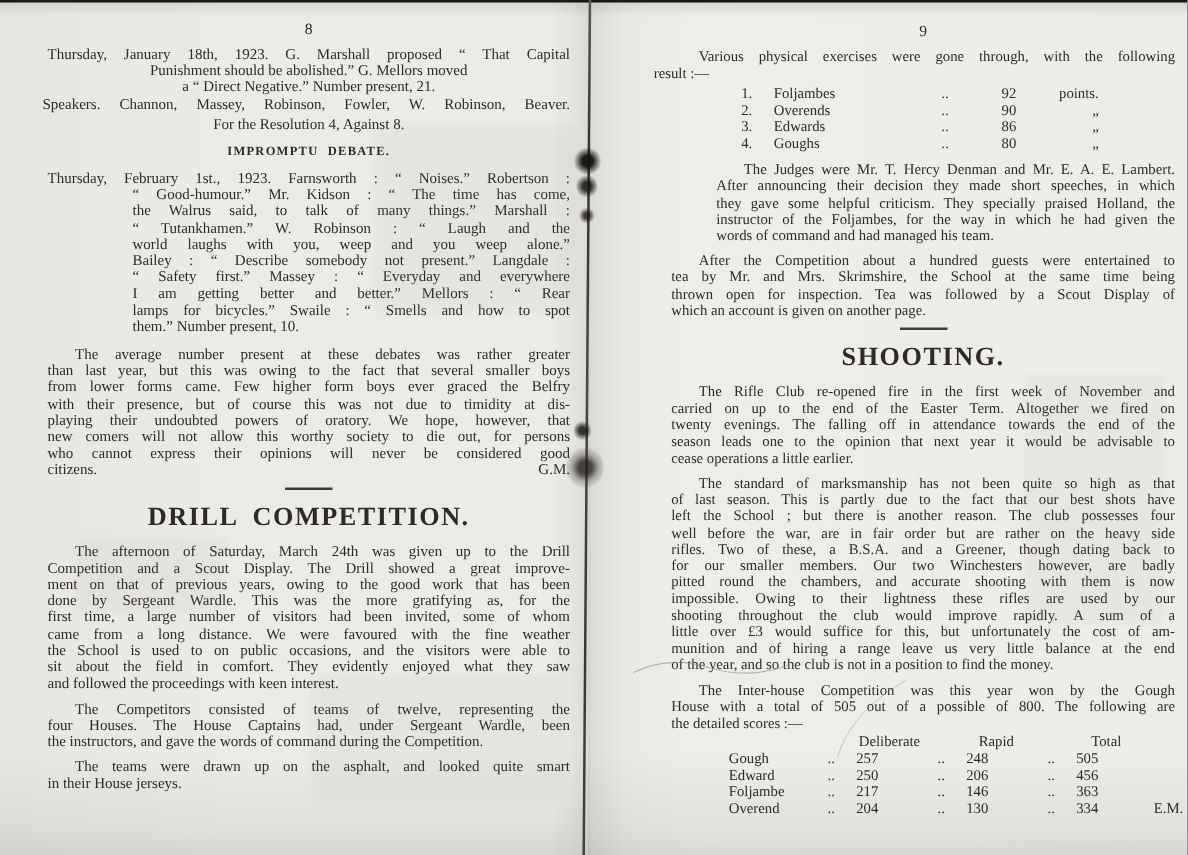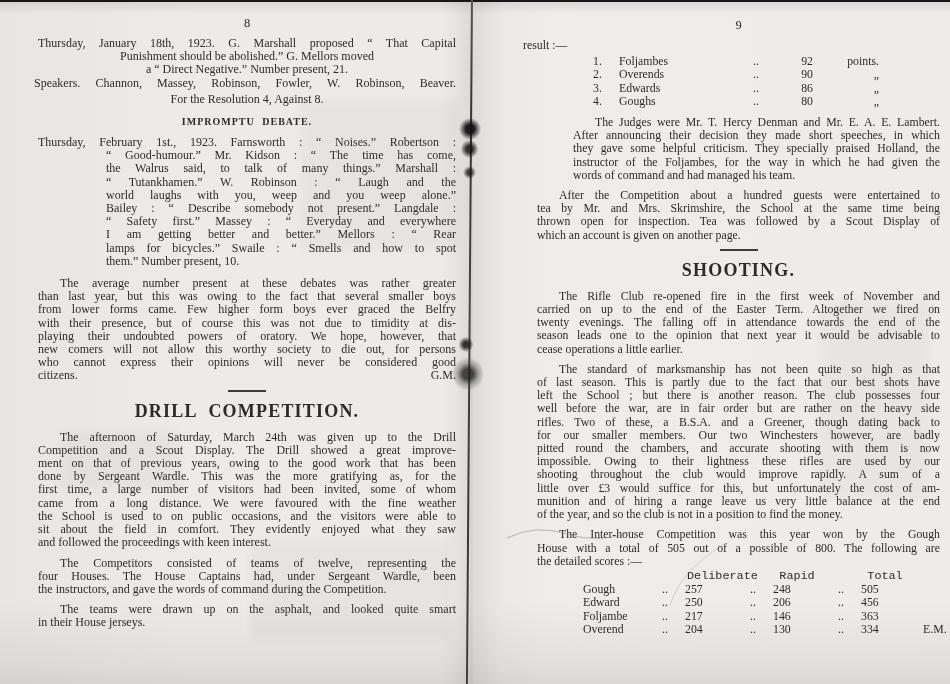--- a/index.html
+++ b/index.html
@@ -34,34 +34,34 @@
   .pagenum{text-align:center;font-size:12.5px;line-height:14px;margin-bottom:7px;}
   .ln{font-size:12px;line-height:13.2px;white-space:normal;}
   .page-right .ln{font-size:11.8px;}
   .j{text-align:justify;text-align-last:justify;}
   .c{text-align:center;}
   .ind{text-indent:22px;}
   .blk{margin:0 0 7px 0;}
   .hang{padding-left:68px;}
   .hang .first{margin-left:-68px;}
   .h-small{font-size:10px;font-weight:bold;letter-spacing:1px;word-spacing:4px;text-align:center;margin:10px 0 9px 0;}
-  .h-large{font-size:18px;font-weight:bold;letter-spacing:1.2px;word-spacing:6px;text-align:center;margin:9px 0 9px 0;}
+  .h-large{font-size:21px;font-weight:bold;letter-spacing:1.2px;word-spacing:6px;text-align:center;margin:9px 0 9px 0;}
   .center-rule{width:38px;height:2px;background:#403d39;margin:7px auto 5px auto;}
   .sign-line{display:flex;justify-content:space-between;}
   
   .results{display:grid;grid-template-columns:26px 112px 50px 36px 62px;margin:2px 0 4px 56px;}
   .results .ln{text-align:left;}
   .results .dots{text-align:center;}
   .results .pts{text-align:right;padding-right:4px;}
   .results .unit{padding-left:10px;text-align:right;}
   
   .scores{display:grid;grid-template-columns:62px 40px 48px 40px 48px 40px 48px 58px;margin:2px 0 0 46px;}
   .scores .dots{text-align:center;}
   .scores .num{text-align:left;}
-  .scores .hdr{text-align:center;font-family:Liberation Mono, monospace;}
+  .scores .hdr{text-align:center;}
   .scores .note{padding-left:14px;}
 </style>
 </head>
 <body>
 
 <div id="scan">
   <div class="topline"></div>
 
   <div class="page page-left">
     <div class="pagenum">8</div>
@@ -128,20 +128,21 @@
     <div class="blk">
       <div class="ln j ind">The teams were drawn up on the asphalt, and looked quite smart</div>
       <div class="ln">in their House jerseys.</div>
     </div>
   </div>
 
   <div class="page page-right">
     <div class="pagenum">9</div>
 
     <div class="blk" style="margin-bottom:3px;">
+      <div class="ln j ind">Various physical exercises were gone through, with the following</div>
       <div class="ln" style="margin-left:-14px;">result :—</div>
     </div>
 
     <div class="results blk">
       <div class="ln">1.</div>
       <div class="ln">Foljambes</div>
       <div class="ln dots">..</div>
       <div class="ln pts">92</div>
       <div class="ln unit">points.</div>
 

